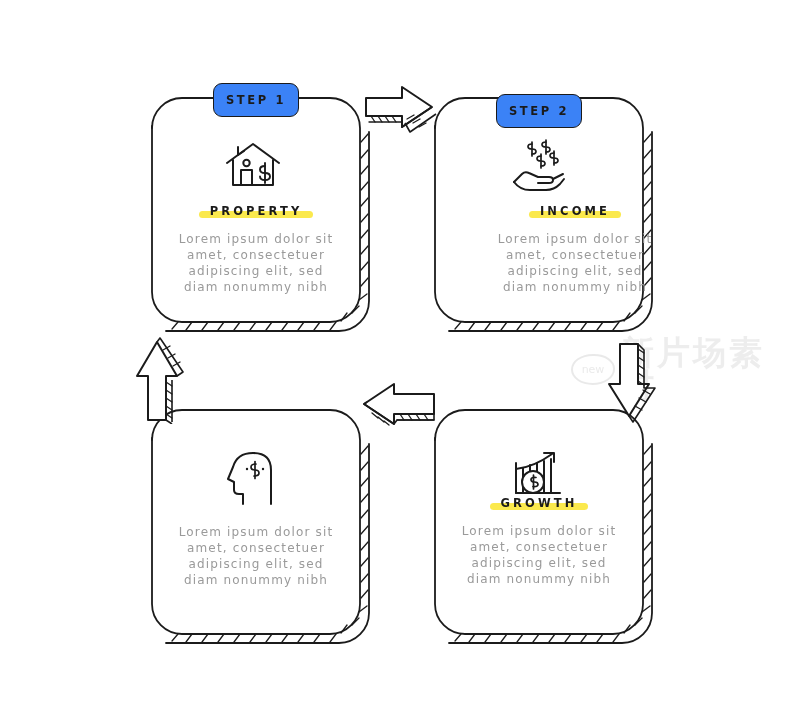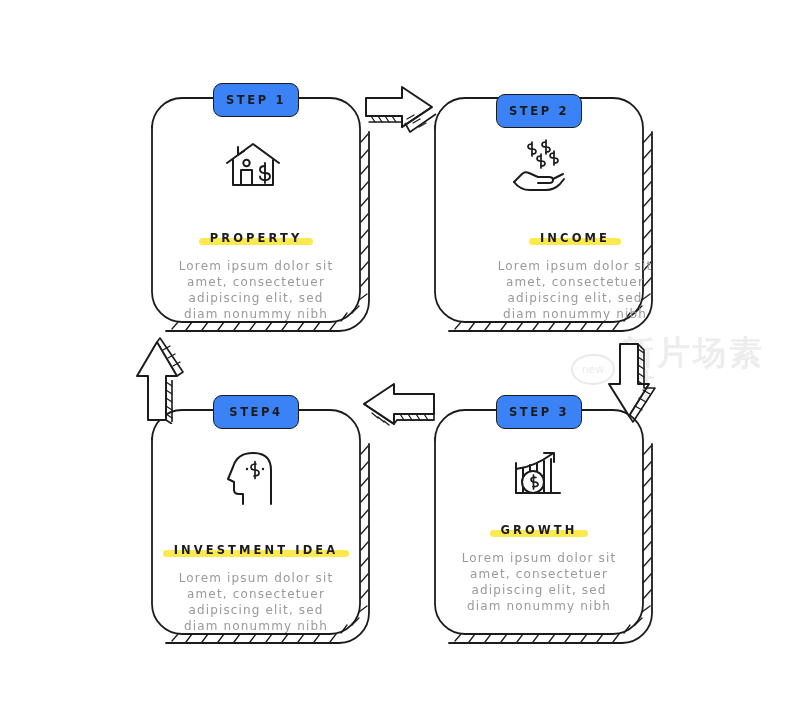--- a/index.html
+++ b/index.html
@@ -25,21 +25,20 @@
     left: 0; top: 0;
     width: 800px;
     height: 727px;
   }
   .card-content {
     position: absolute;
     left: 0;
     top: 0;
     width: 208px;
     text-align: center;
-    margin-top: 27px;
   }
   .card-title {
     position: relative;
     display: inline-block;
     font-size: 11.5px;
     letter-spacing: 3.1px;
     color: #1b1b1b;
     font-weight: 700;
     white-space: nowrap;
     padding: 0 2px;
@@ -408,26 +407,20 @@
       <circle cx="39" cy="21" r="1.2" fill="#1b1b1b"></circle>
     </svg>
   </div>
 
   <div class="step-pill" style="left:213px; top:83px;">
     <span>STEP 1</span>
   </div>
   <div class="step-pill" style="left:496px; top:94px;">
     <span>STEP 2</span>
   </div>
-  <div class="step-pill" style="left:496px; top:395px;">
-    <span>STEP 3</span>
-  </div>
-  <div class="step-pill" style="left:213px; top:395px;">
-    <span>STEP4</span>
-  </div>
 
   <div class="card-content" style="left:152px; top:200px; z-index:5;">
     <div class="card-title">
       <span class="hl"></span>
       <span class="txt">PROPERTY</span>
     </div>
     <div class="card-desc">Lorem ipsum dolor sit
 amet, consectetuer
 adipiscing elit, sed
 diam nonummy nibh</div>
@@ -449,24 +442,20 @@
       <span class="hl"></span>
       <span class="txt">GROWTH</span>
     </div>
     <div class="card-desc">Lorem ipsum dolor sit
 amet, consectetuer
 adipiscing elit, sed
 diam nonummy nibh</div>
   </div>
 
   <div class="card-content" style="left:152px; top:512px; z-index:5;">
-    <div class="card-title">
-      <span class="hl"></span>
-      <span class="txt">INVESTMENT IDEA</span>
-    </div>
     <div class="card-desc">Lorem ipsum dolor sit
 amet, consectetuer
 adipiscing elit, sed
 diam nonummy nibh</div>
   </div>
 
   <div id="watermark">
     <div class="wm-badge">new</div>
     <div class="wm-cjk">新片场素材</div>
   </div>

